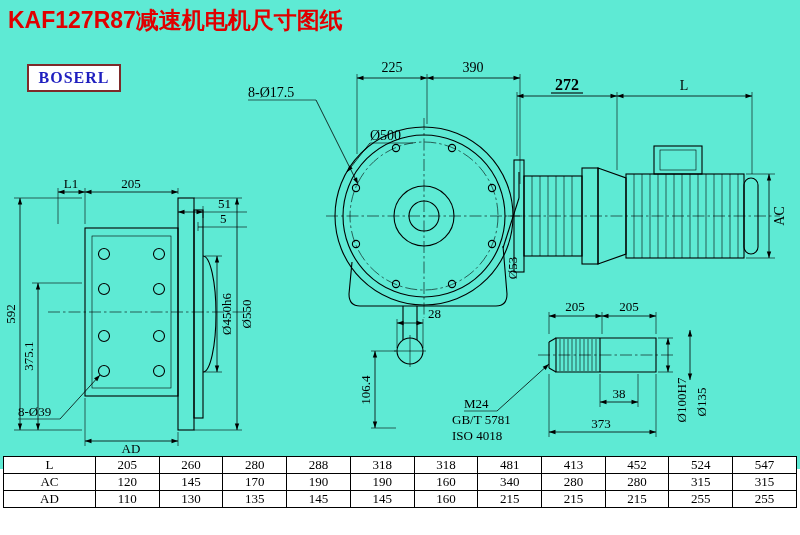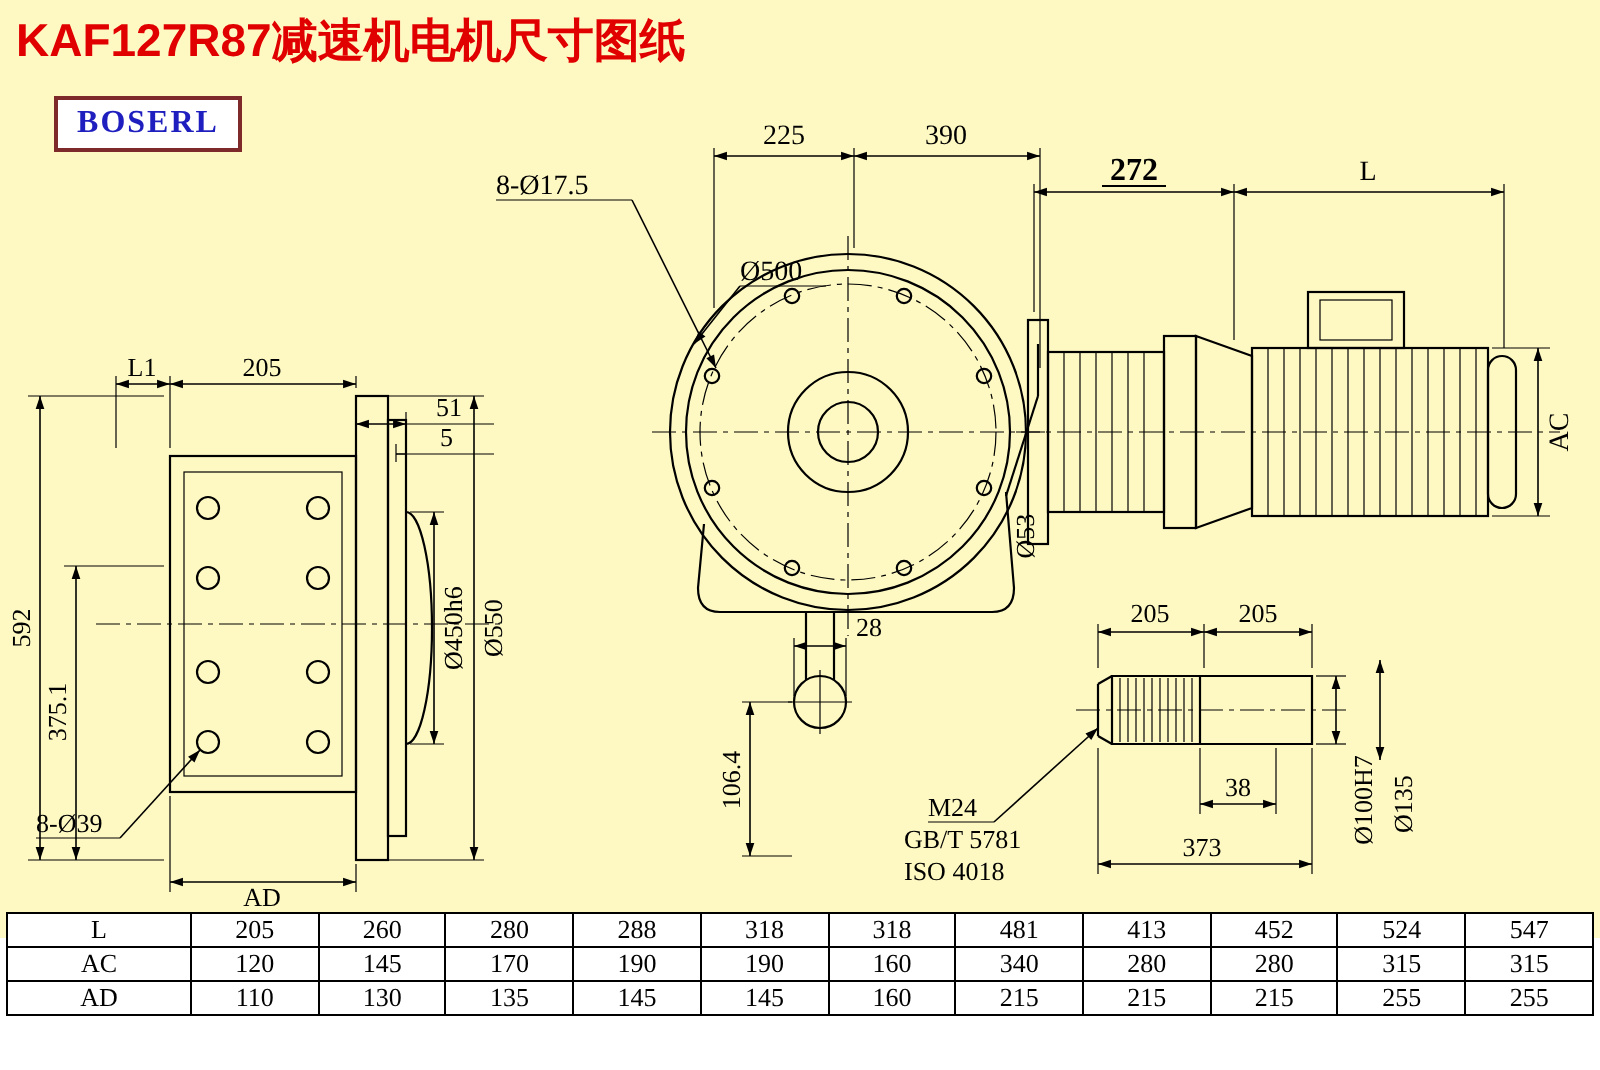--- a/index.html
+++ b/index.html
@@ -1,19 +1,19 @@
 <!DOCTYPE html>
 <html><head>
 <meta charset="utf-8">
 <style>
   *{margin:0;padding:0;box-sizing:border-box;}
   html,body{width:800px;height:535px;background:#fff;overflow:hidden;}
-  .page{position:relative;width:800px;height:469px;background:#fef9c3;font-family:"Liberation Serif",serif;}
+  .page{position:relative;width:800px;height:469px;background:#5eead4;font-family:"Liberation Serif",serif;}
   .title{position:absolute;left:8px;top:5px;font-family:"Liberation Sans",sans-serif;font-weight:bold;font-size:23px;color:#e00000;white-space:nowrap;}
-  .logo{position:absolute;left:27px;top:48px;width:94px;height:28px;border:2px solid #7e2a2a;background:#fff;display:flex;align-items:center;justify-content:center;}
+  .logo{position:absolute;left:27px;top:64px;width:94px;height:28px;border:2px solid #7e2a2a;background:#fff;display:flex;align-items:center;justify-content:center;}
   .logo span{font-family:"Liberation Serif",serif;font-weight:bold;font-size:16px;color:#1f1fbf;letter-spacing:1px;}
   svg.drawing{position:absolute;left:0;top:0;}
   .s1{stroke:#000;stroke-width:1.1;fill:none;}
   .s0{stroke:#000;stroke-width:0.6;fill:none;}
   .sc{stroke:#000;stroke-width:0.6;fill:none;stroke-dasharray:12 3 2.5 3;}
   .sd{stroke:#000;stroke-width:0.8;fill:none;}
   text.dim{font-family:"Liberation Serif",serif;font-size:13px;fill:#000;}
   text.dimm{font-family:"Liberation Serif",serif;font-size:14px;fill:#000;}
   text.dimb{font-family:"Liberation Serif",serif;font-size:16px;font-weight:bold;fill:#000;}
   table.spec{position:absolute;left:3px;top:456px;width:794px;border-collapse:collapse;table-layout:fixed;background:#fff;}

